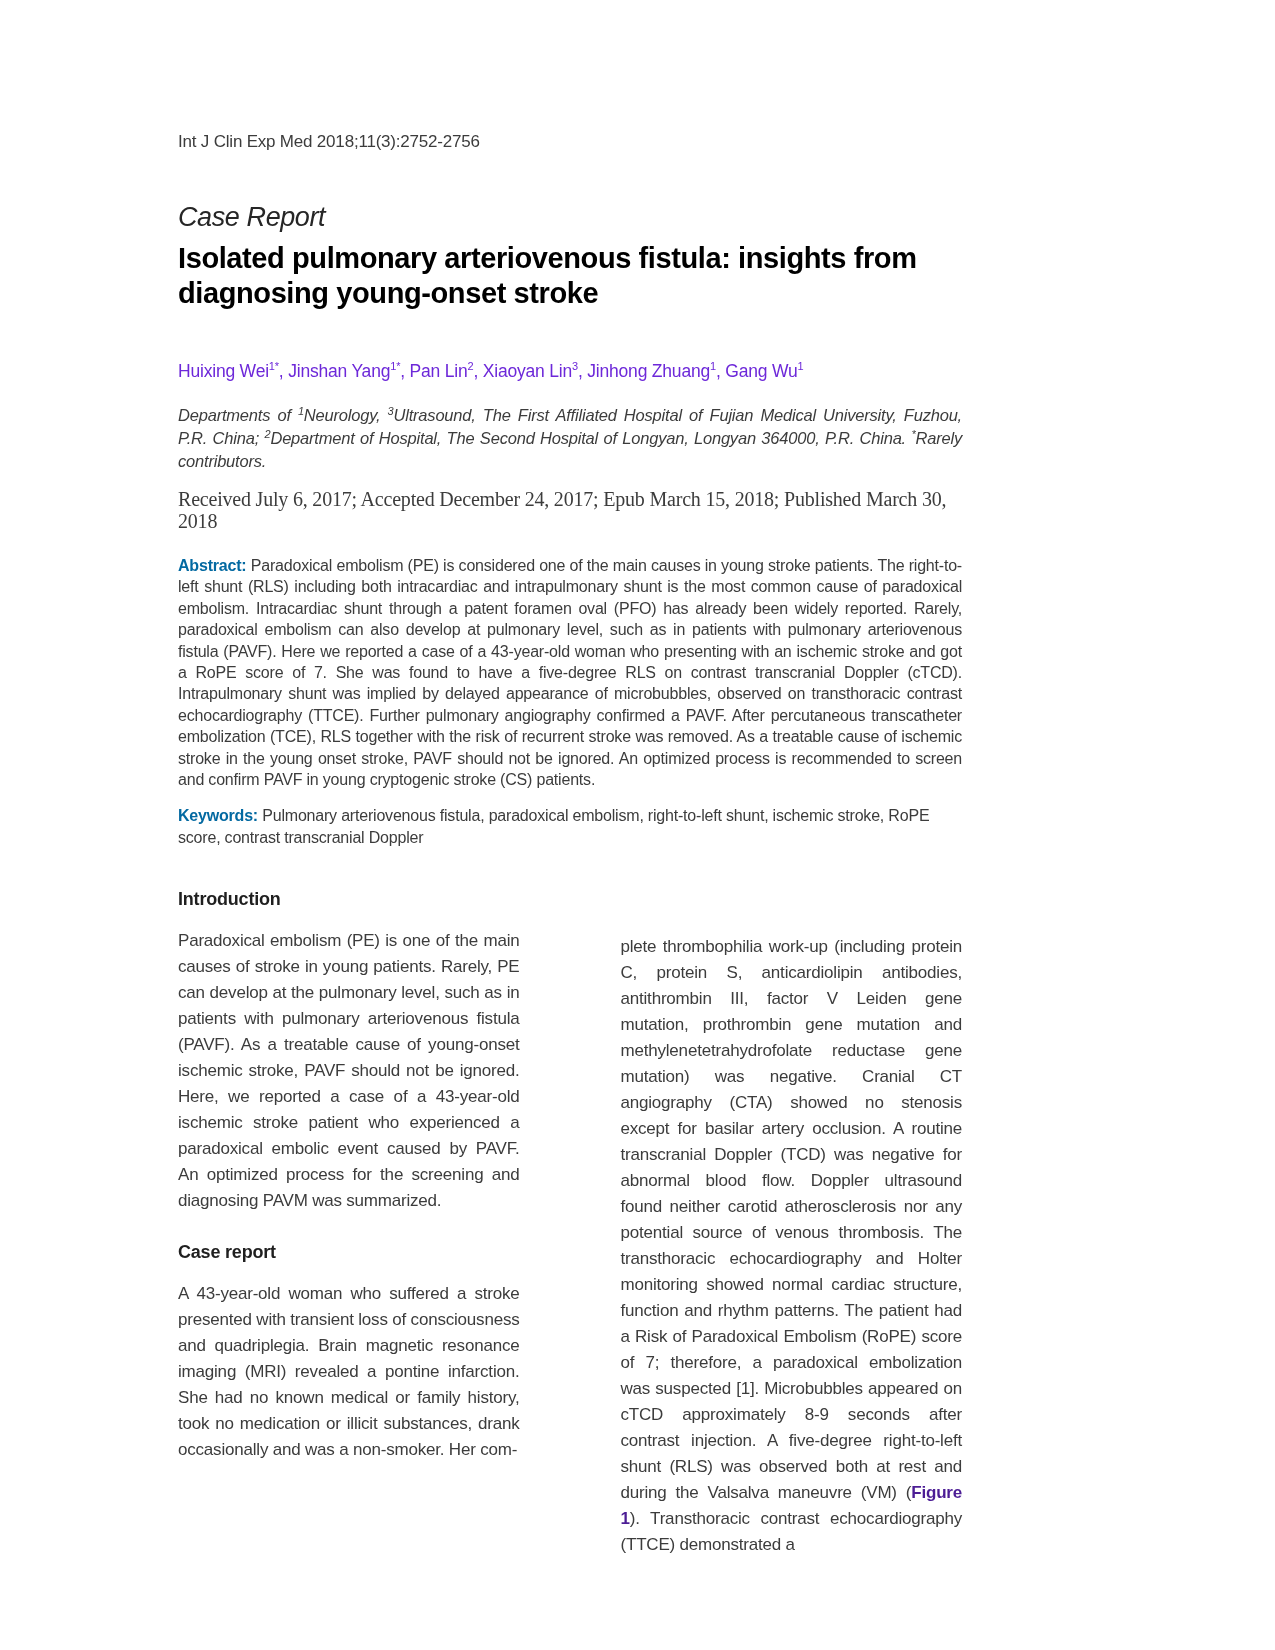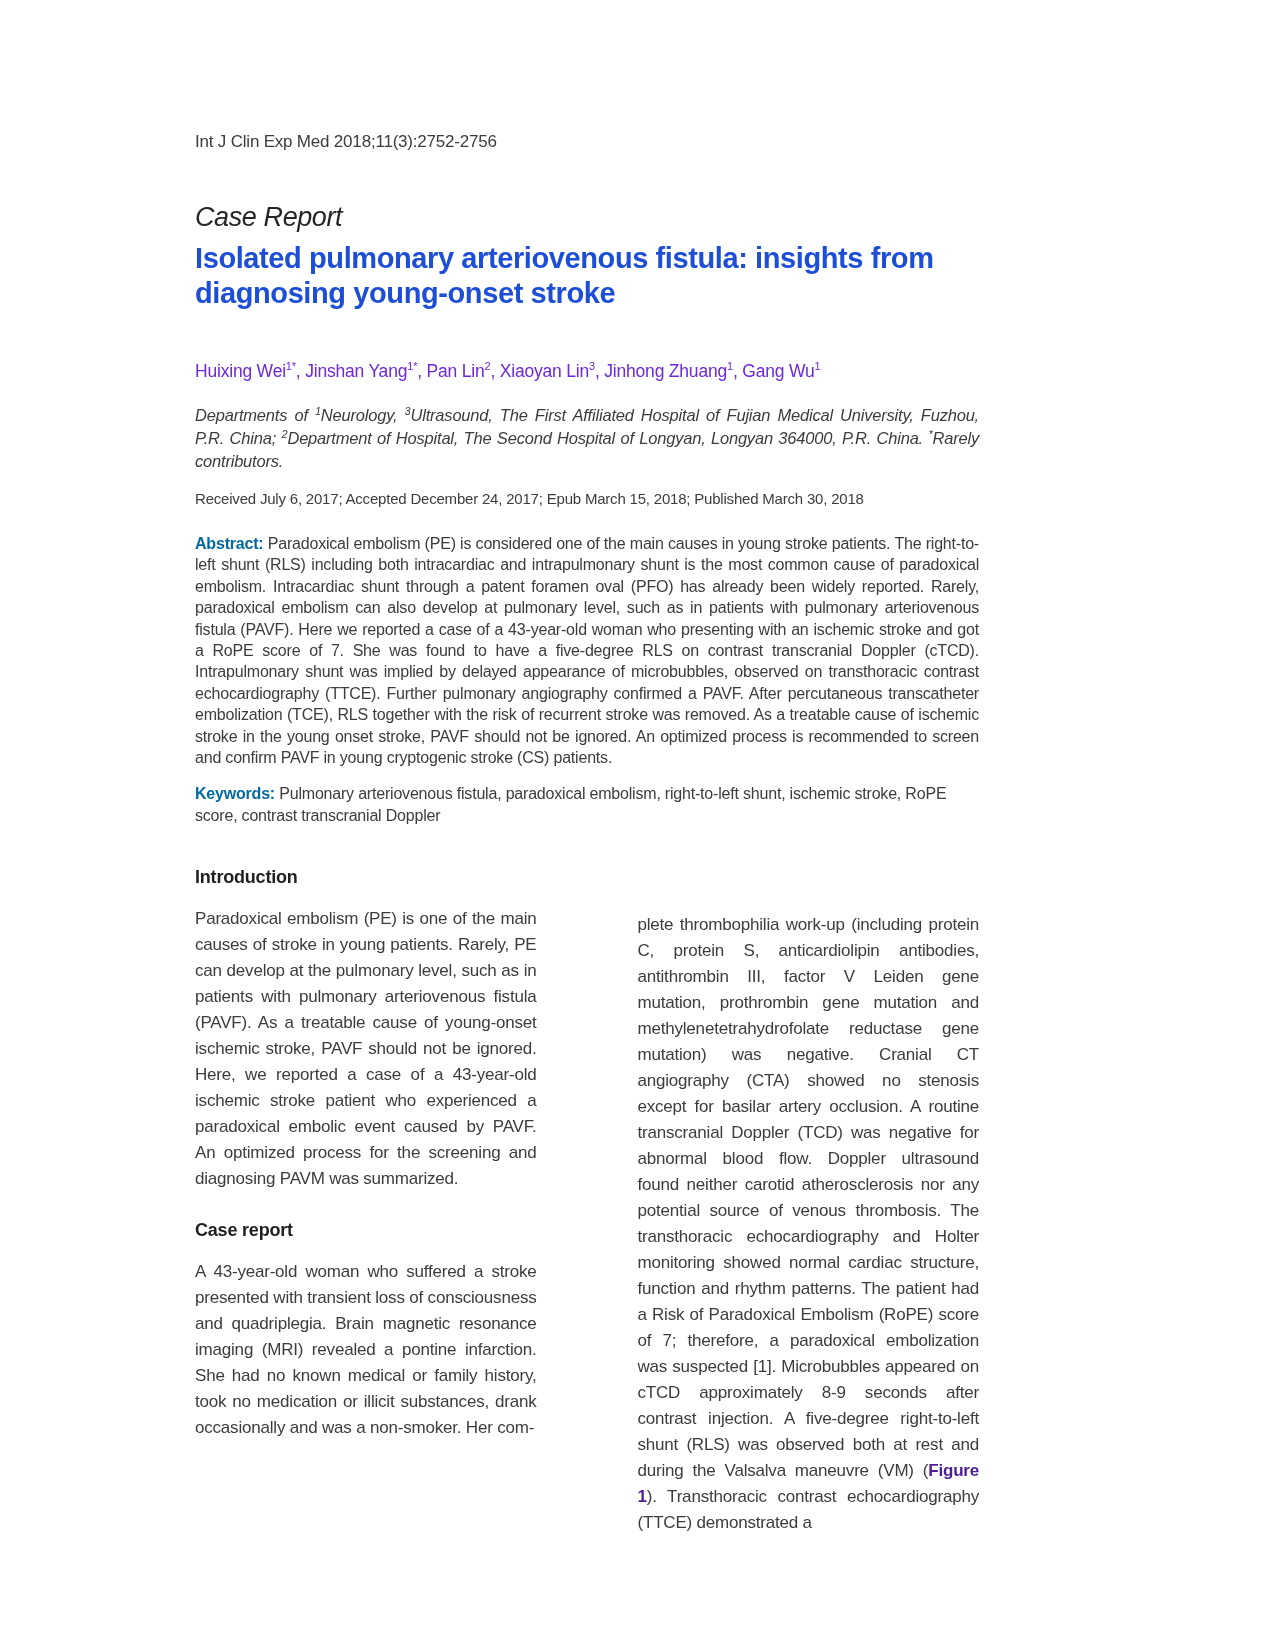--- a/index.html
+++ b/index.html
@@ -7,56 +7,56 @@
     position: relative;
     width: 1200px;
     height: 1650px;
     box-sizing: border-box;
     background: #ffffff;
     padding: 128px 238px 0 178px;
     font-family: "Liberation Sans", sans-serif;
     color: #3c3c3c;
     letter-spacing: -0.2px;
     overflow: hidden;
-    margin-left: 17px;
   }
   .jline { font-size: 17px; line-height: 27px; color: #3c3c3c; }
   .jlink { color: #2626c9; text-decoration: underline; cursor: pointer; }
   .case-report {
     margin-top: 47px;
     font-size: 27px;
     font-style: italic;
     color: #262626;
     letter-spacing: -0.4px;
   }
   h1.title {
     margin: 8px 0 0 0;
     font-size: 29px;
     line-height: 35px;
     font-weight: bold;
-    color: #1d4ed8;
+    color: #000000;
     letter-spacing: -0.4px;
   }
   .authors {
     margin-top: 50px;
     font-size: 17.5px;
     color: #6d28d9;
   }
   sup { font-size: 11px; vertical-align: super; line-height: 0; }
   .affiliations {
     margin-top: 22px;
     font-style: italic;
     font-size: 16.5px;
     line-height: 23px;
     text-align: justify;
   }
   .received {
     margin-top: 15px;
-    font-size: 15px;
+    font-size: 20px;
     line-height: 22px;
+    font-family: Liberation Serif, serif;
   }
   p.abstract, p.keywords {
     margin: 0;
     font-size: 16px;
     line-height: 21.4px;
     text-align: justify;
   }
   p.abstract { margin-top: 23px; }
   p.keywords { margin-top: 15px; text-align: left; }
   p.abstract b, p.keywords b { color: #0369a1; }

